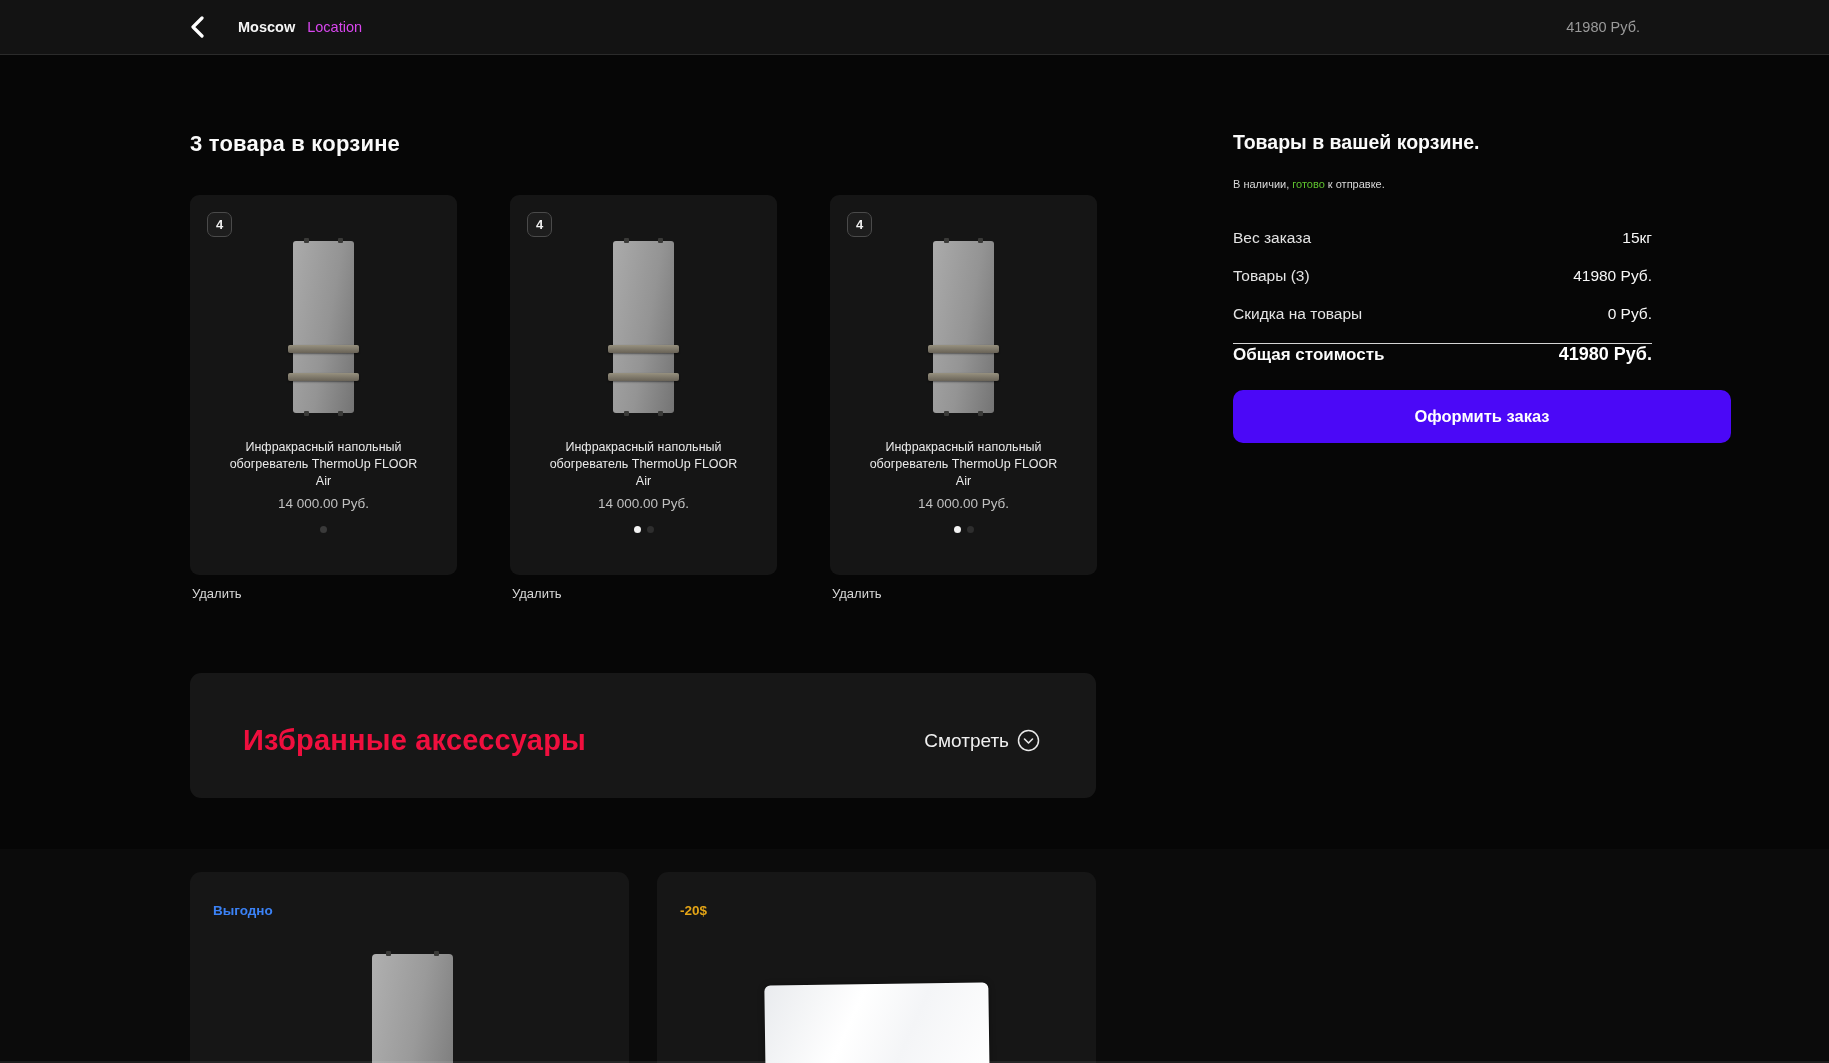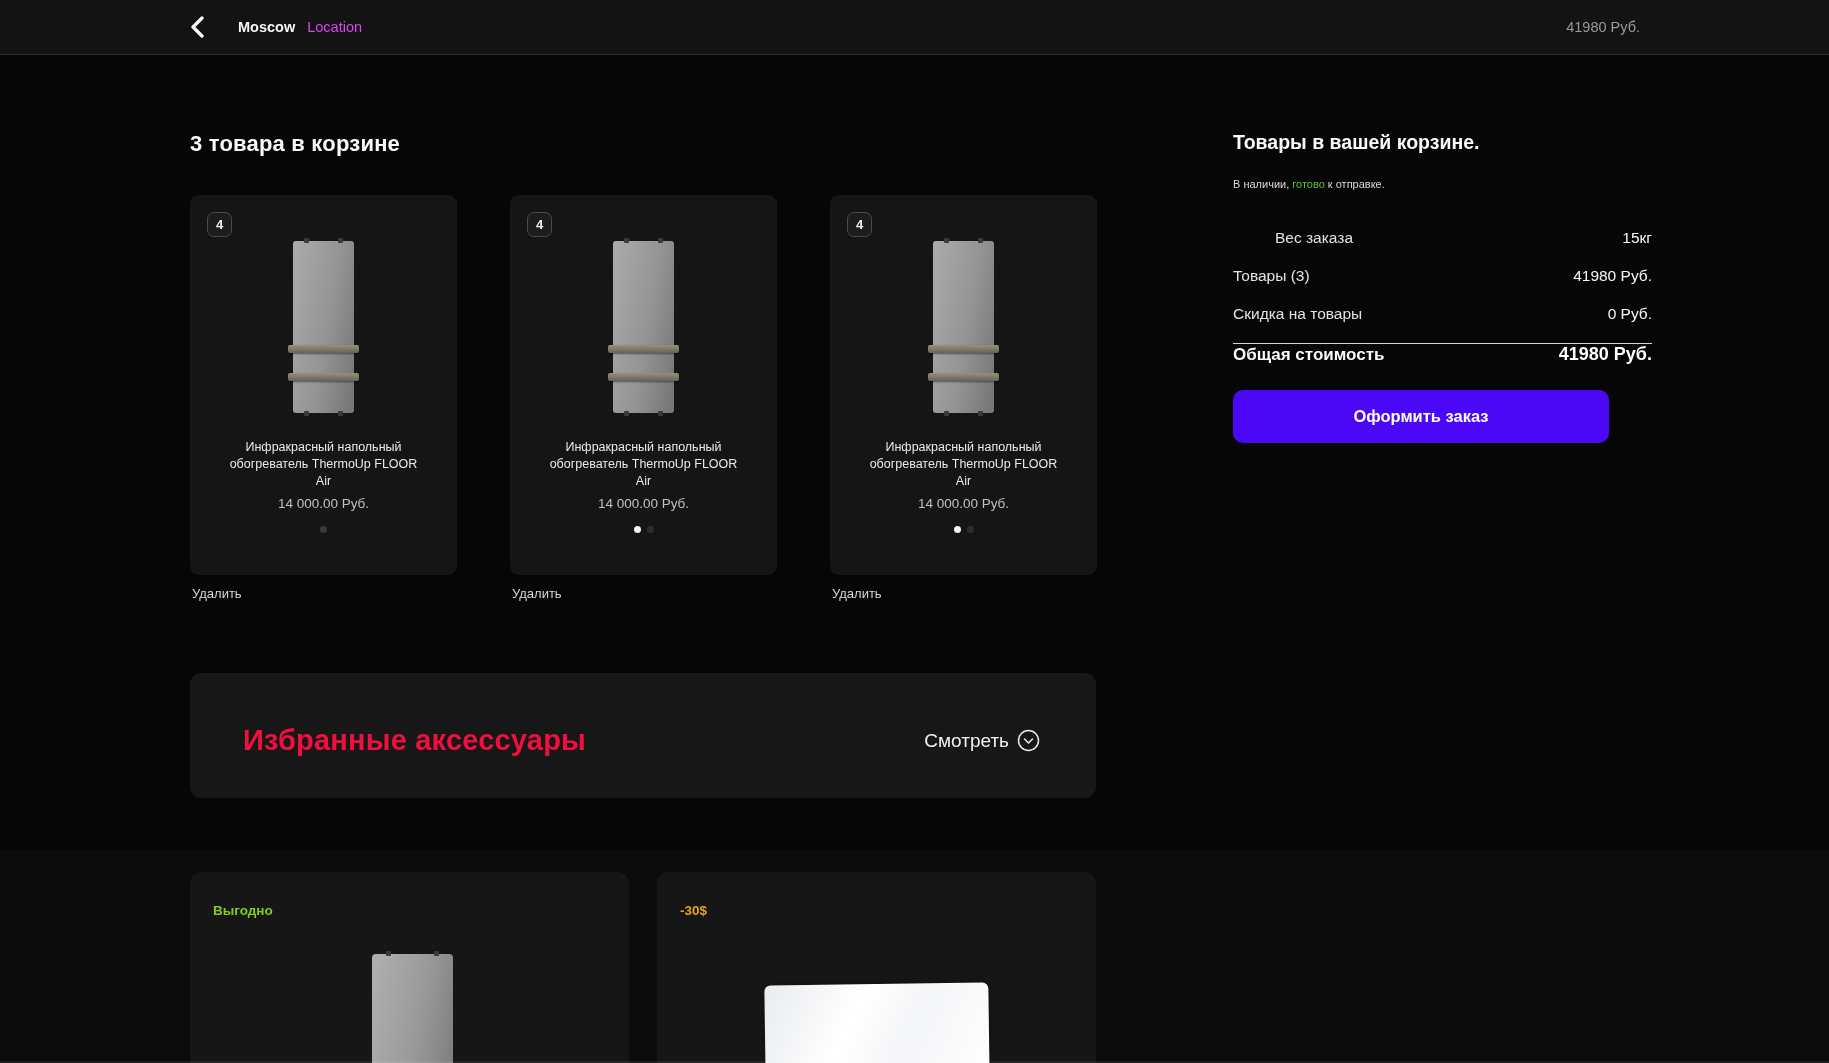--- a/index.html
+++ b/index.html
@@ -76,27 +76,27 @@
     font-size:13px; color:#d8d8d8; cursor:pointer; width:max-content;
   }
 
   
   .sidebar { position:absolute; left:1233px; top:131px; width:419px; }
   .sb-heading { font-size:19.5px; font-weight:700; color:#fafafa; }
   .sb-avail { margin-top:24px; font-size:11px; color:#d9d9d9; }
   .sb-avail .ok { color:#5fc22f; }
   .srow { display:flex; justify-content:space-between; font-size:15.5px; }
   .srow .lbl { color:#e3e3e3; } .srow .val { color:#f7f7f7; }
-  .srow.r1 { margin-top:39px;margin-left:42px; } .srow.r2, .srow.r3 { margin-top:20px;gap:20px; }
+  .srow.r1 { margin-top:39px; } .srow.r2, .srow.r3 { margin-top:20px;gap:20px; }
   .sb-divider { margin-top:20px; height:1px; background:#d4d4d4; border:none; }
   .total-row { display:flex; justify-content:space-between; align-items:baseline; }
   .total-lbl { font-size:17px; font-weight:700; color:#fbfbfb; }
   .total-val { font-size:18px; font-weight:700; color:#ffffff; }
   .checkout-btn {
-    margin-top:25px; width:376px; height:53px; border:none; border-radius:10px;
+    margin-top:25px; width:498px; height:53px; border:none; border-radius:10px;
     background:#4b08f7; color:#ffffff; font-size:16.5px; font-weight:700;
     font-family:"Liberation Sans", sans-serif; cursor:pointer;
     display:flex; align-items:center; justify-content:center;
   }
 
   
   .accessories {
     position:absolute; left:190px; top:673px; width:906px; height:125px;
     background:#171717; border-radius:11px;
     display:flex; align-items:center; justify-content:space-between;
@@ -110,21 +110,21 @@
   .bottom-band {
     position:absolute; left:0; top:849px; width:1829px; height:214px;
     background:#0b0b0b;
   }
   .promo-card {
     position:absolute; top:872px; width:439px; height:191px;
     background:#161616; border-radius:11px 11px 0 0; overflow:hidden; cursor:pointer;
   }
   .promo-card.a { left:190px; } .promo-card.b { left:657px; }
   .promo-badge { position:absolute; left:23px; top:31px; font-size:13.5px; font-weight:700; }
-  .promo-badge.deal { color:#84cc16;text-align:center; }
+  .promo-badge.deal { color:#3b82f6;text-align:center; }
   .promo-badge.discount { color:#e3a416; }
   .promo-panel {
     position:absolute; left:182px; top:82px; width:81px; height:130px; border-radius:4px 4px 0 0;
     background:linear-gradient(100deg,#b0b0b0 0%,#9a9a9a 55%,#7d7d7d 100%);
   }
   .promo-panel .nub.tl { left:14px; } .promo-panel .nub.tr { right:14px; }
   .white-box {
     position:absolute; left:108px; top:112px; width:224px; height:100px;
     border-radius:6px 6px 0 0;
     background:linear-gradient(115deg,#e9ebee 0%,#ffffff 38%,#f4f5f7 62%,#ffffff 100%);
@@ -269,17 +269,17 @@
 
 <div class="promo-card a">
   <div class="promo-badge deal">Выгодно</div>
   <div class="promo-panel">
     <span class="nub tl"></span>
       <span class="nub tr"></span>
   </div>
 </div>
 
 <div class="promo-card b">
-  <div class="promo-badge discount">-30$</div>
+  <div class="promo-badge discount">-20$</div>
   <div class="white-box"></div>
 </div>
 
 <div class="bottom-edge"></div>
 
 </body></html>

